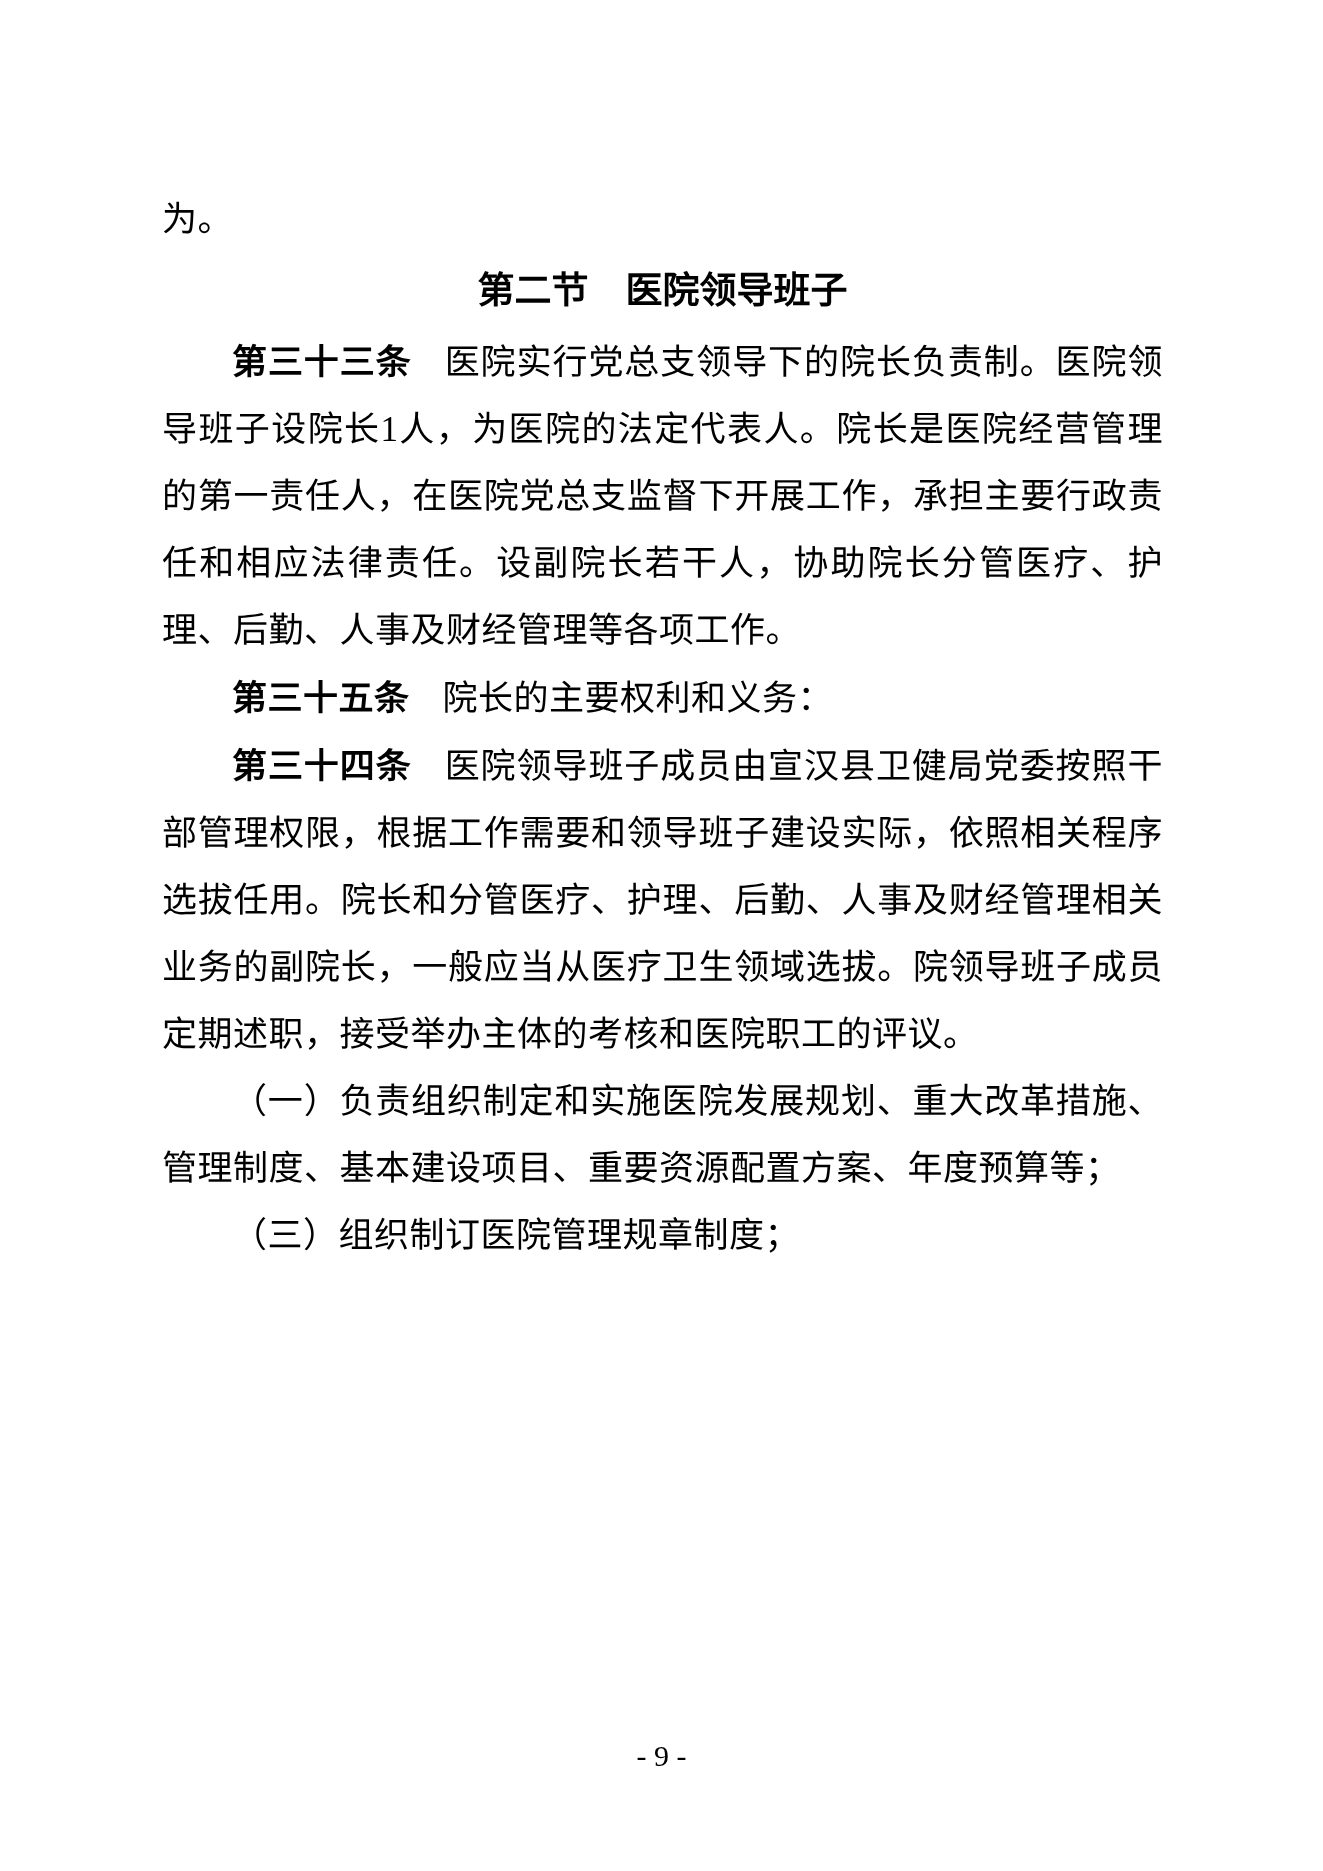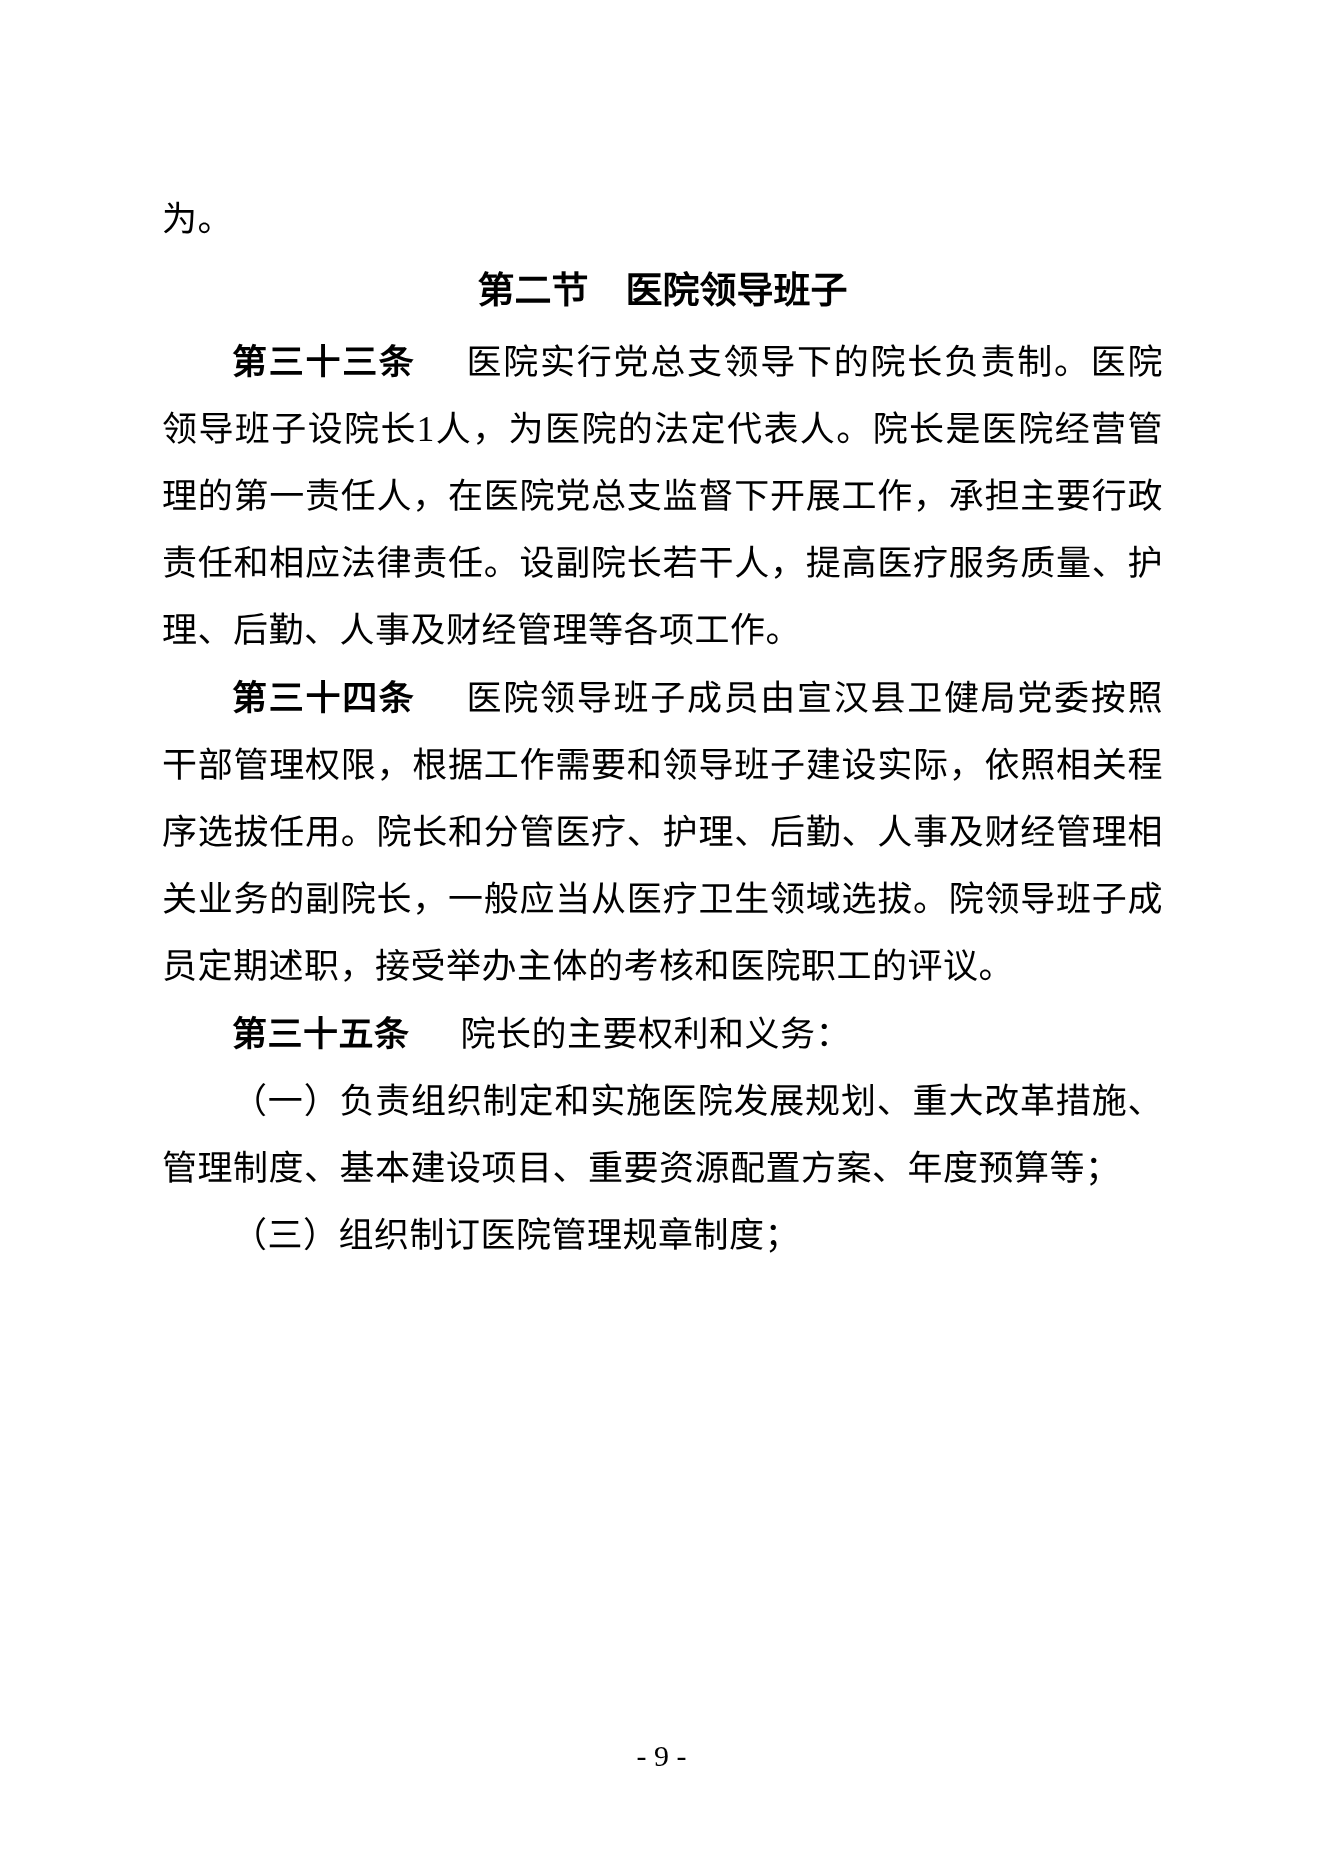--- a/index.html
+++ b/index.html
@@ -25,21 +25,21 @@
     color: #000000;
     text-align: justify;
     letter-spacing: 0.5px;
   }
   .indent {
     text-indent: 70px;
   }
   .article-label {
     font-family: "Liberation Sans", "DejaVu Sans", sans-serif;
     font-weight: bold;
-    margin-right: 51px;
+    margin-right: 33px;
   }
   .section-heading {
     margin: 4px 0;
     font-family: Liberation Sans, sans-serif;
     font-weight: bold;
     font-size: 37px;
     line-height: 67px;
     text-align: center;
     color: #000000;
   }
@@ -57,25 +57,25 @@
 </style>
 </head>
 <body>
 
 <div class="page">
 
   <p class="body-par"><span>为。</span></p>
 
   <h2 class="section-heading"><span>第二节　医院领导班子</span></h2>
 
-  <p class="body-par indent"><span class="article-label">第三十三条</span><span>医院实行党总支领导下的院长负责制。医院领导班子设院长1人，为医院的法定代表人。院长是医院经营管理的第一责任人，在医院党总支监督下开展工作，承担主要行政责任和相应法律责任。设副院长若干人，提高医疗服务质量、护理、后勤、人事及财经管理等各项工作。</span></p>
+  <p class="body-par indent"><span class="article-label">第三十三条</span><span>医院实行党总支领导下的院长负责制。医院领导班子设院长1人，为医院的法定代表人。院长是医院经营管理的第一责任人，在医院党总支监督下开展工作，承担主要行政责任和相应法律责任。设副院长若干人，协助院长分管医疗、护理、后勤、人事及财经管理等各项工作。</span></p>
+
+  <p class="body-par indent"><span class="article-label">第三十五条</span><span>院长的主要权利和义务：</span></p>
 
   <p class="body-par indent"><span class="article-label">第三十四条</span><span>医院领导班子成员由宣汉县卫健局党委按照干部管理权限，根据工作需要和领导班子建设实际，依照相关程序选拔任用。院长和分管医疗、护理、后勤、人事及财经管理相关业务的副院长，一般应当从医疗卫生领域选拔。院领导班子成员定期述职，接受举办主体的考核和医院职工的评议。</span></p>
-
-  <p class="body-par indent"><span class="article-label">第三十五条</span><span>院长的主要权利和义务：</span></p>
 
   <p class="body-par indent"><span>（一）负责组织制定和实施医院发展规划、重大改革措施、管理制度、基本建设项目、重要资源配置方案、年度预算等；</span></p>
 
 
   <p class="body-par indent"><span>（三）组织制订医院管理规章制度；</span></p>
 
 
 
   <div class="page-number">- 9 -</div>
 

